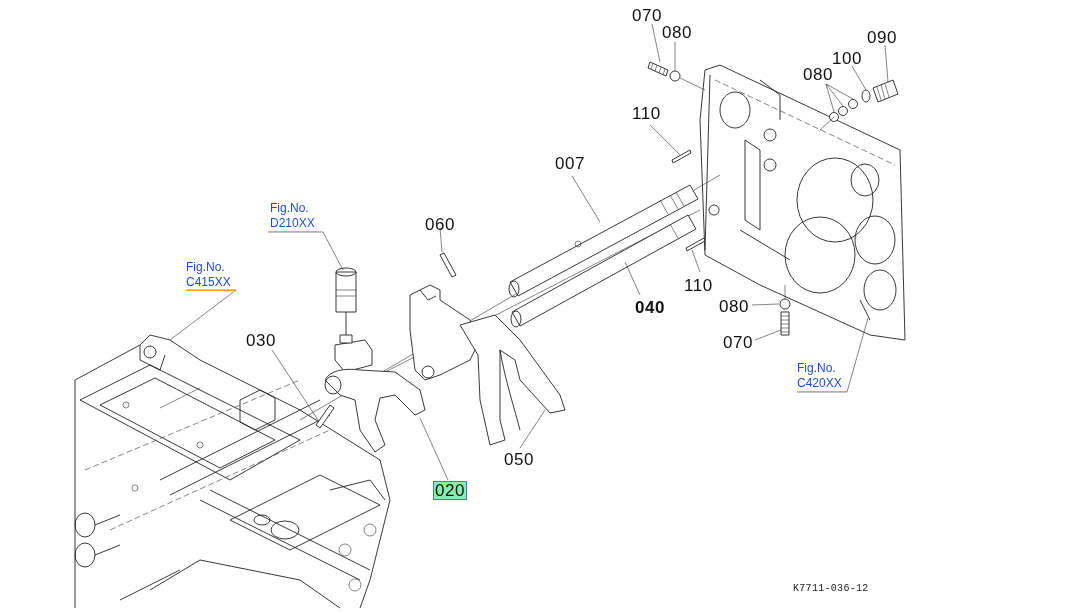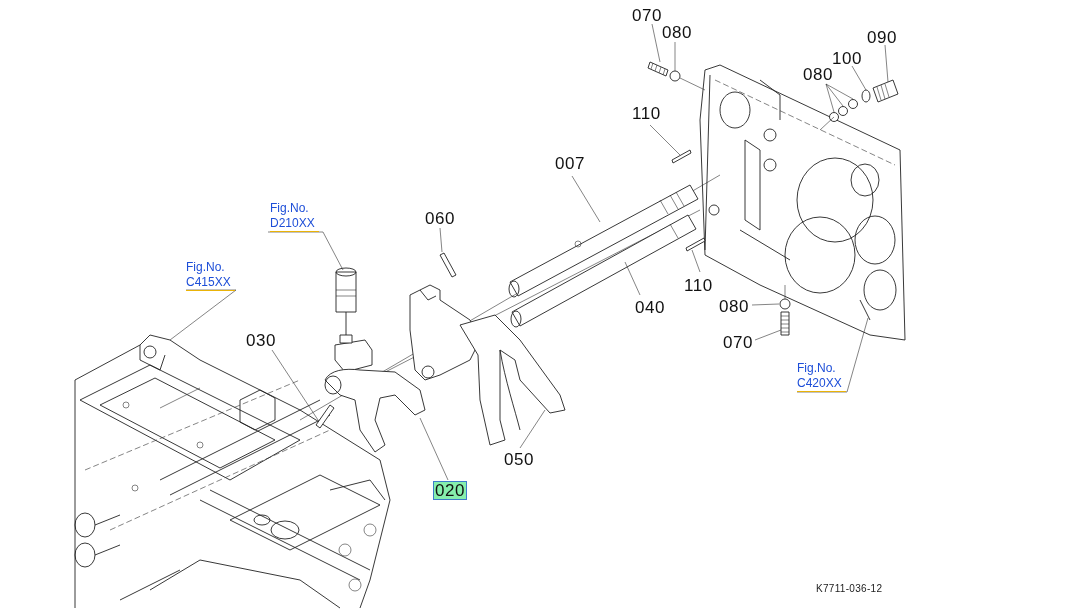--- a/index.html
+++ b/index.html
@@ -2,21 +2,21 @@
 <html><head>
 <meta charset="utf-8">
 <style>
   html, body { margin: 0; padding: 0; background: #ffffff; }
   body { width: 1089px; height: 612px; overflow: hidden; position: relative; font-family: "Liberation Sans", sans-serif; }
   #canvas { position: absolute; left: 0; top: 0; width: 1089px; height: 612px; }
   .lbl { position: absolute; font-family: "Liberation Sans", sans-serif; font-size: 17px; color: #111; line-height: 1; letter-spacing: 0.5px; white-space: nowrap; text-align: center; }
   .fig { position: absolute; font-family: "Liberation Sans", sans-serif; font-size: 12px; color: #1d4ed8; line-height: 15px; white-space: nowrap; }
   .fig .under { border-bottom: 1px solid #eab308; padding-right: 4px; display: inline-block; }
   .selected { background: #cfe3f7; outline: 1px solid #3d7cc9; padding: 0 1px; }
-  .code { position: absolute; font-family: Liberation Sans, sans-serif; font-size: 10px; color: #222; letter-spacing: 0.3px; margin-left: 23px; }
+  .code { position: absolute; font-family: Liberation Mono, monospace; font-size: 10px; color: #222; letter-spacing: 0.3px; }
   svg .ln { stroke: #222; stroke-width: 0.9; fill: none; }
   svg .thin { stroke: #333; stroke-width: 0.6; fill: none; }
   svg .dash { stroke: #333; stroke-width: 0.6; fill: none; stroke-dasharray: 6 3; }
   svg .solid { stroke: #222; stroke-width: 0.9; fill: #fff; }
 </style>
 </head>
 <body>
 
 <svg id="canvas" viewBox="0 0 1089 612" xmlns="http://www.w3.org/2000/svg">
 
@@ -167,22 +167,22 @@
   </g>
 </svg>
 
 <span class="lbl" style="left:632px;top:7px;">070</span>
 <span class="lbl" style="left:662px;top:24px;">080</span>
 <span class="lbl" style="left:867px;top:29px;">090</span>
 <span class="lbl" style="left:832px;top:50px;">100</span>
 <span class="lbl" style="left:803px;top:66px;">080</span>
 <span class="lbl" style="left:632px;top:105px;">110</span>
 <span class="lbl" style="left:555px;top:155px;">007</span>
-<span class="lbl" style="left:425px;top:210px;">060</span>
-<span class="lbl" style="left:635px;top:299px;">040</span>
+<span class="lbl" style="left:425px;top:216px;">060</span>
+<span class="lbl" style="left:635px;top:299px;font-weight:bold;">040</span>
 <span class="lbl" style="left:684px;top:277px;">110</span>
 <span class="lbl" style="left:719px;top:298px;">080</span>
 <span class="lbl" style="left:723px;top:334px;">070</span>
 <span class="lbl" style="left:246px;top:332px;">030</span>
 <span class="lbl" style="left:504px;top:451px;">050</span>
 <span class="lbl selected" style="left: 434px; top: 482px; background: #86efac; outline-color: rgb(61, 124, 201);">020</span>
 
 <div class="fig" style="left:270px;top:201px;">
   <div>Fig.No.</div>
   <div><span class="under">D210XX</span></div>

